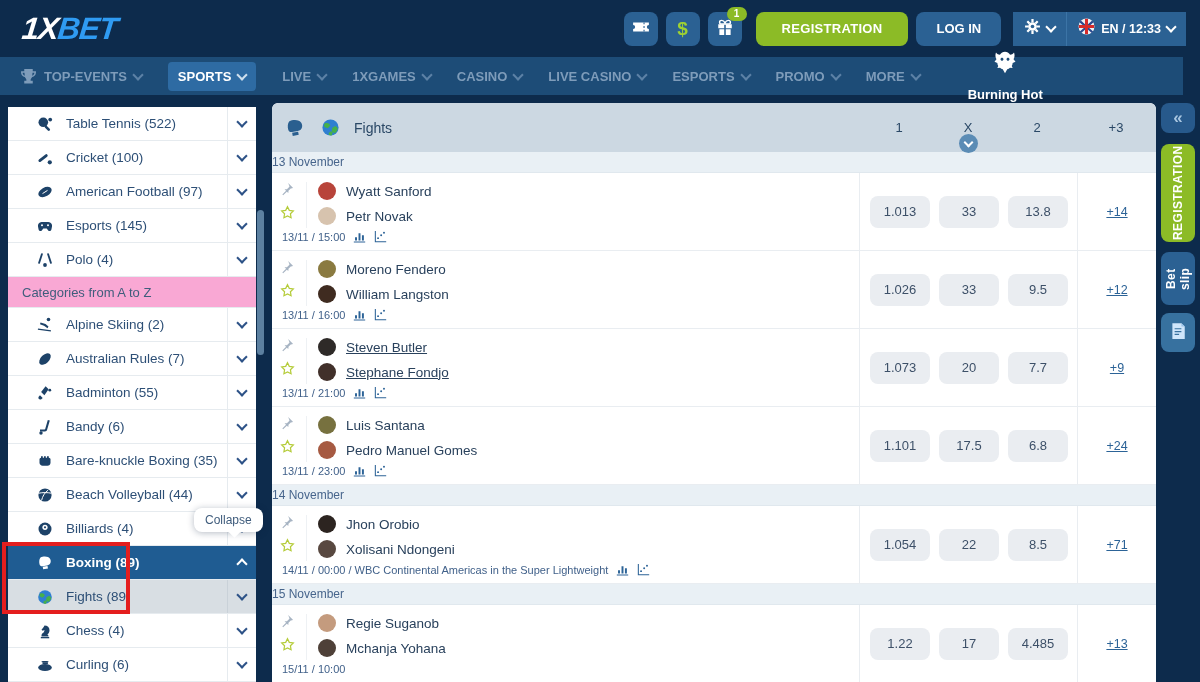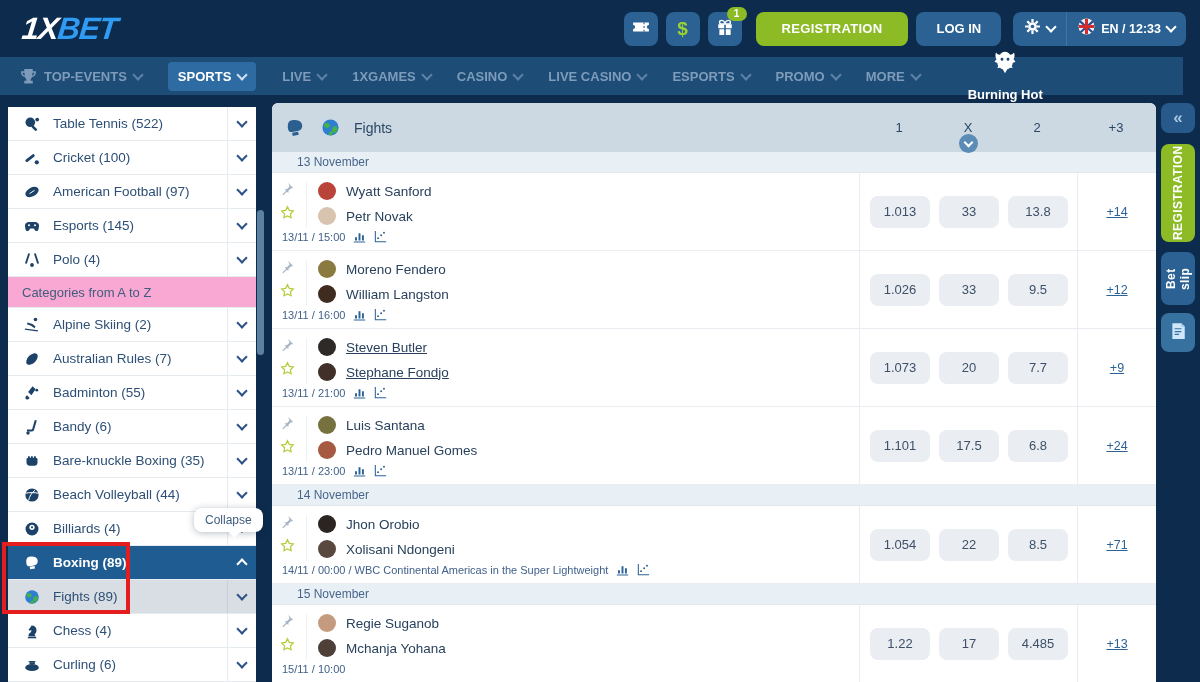--- a/index.html
+++ b/index.html
@@ -9,40 +9,40 @@
   .topbar{position:absolute;top:0;left:0;right:0;height:57px;display:flex;align-items:center;justify-content:space-between;padding:0 14px 0 22px;box-sizing:border-box;}
   .logo{font-size:31px;font-weight:800;font-style:italic;letter-spacing:-1px;transform:skewX(-6deg);cursor:pointer;}
   .logo .lg1{color:#ffffff;} .logo .lg2{color:#2f9bf2;}
   .top-actions{display:flex;align-items:center;gap:8px;}
   .sqbtn{position:relative;width:34px;height:34px;border-radius:8px;background:#2b6193;border:none;display:flex;align-items:center;justify-content:center;color:#fff;cursor:pointer;}
   .sqbtn svg{width:18px;height:18px;}
   .dollar{color:#9ed133;font-weight:bold;font-size:19px;}
   .badge{position:absolute;top:-5px;right:-5px;min-width:14px;height:14px;border-radius:8px;background:#8cbb26;color:#fff;font-size:10px;font-weight:bold;display:flex;align-items:center;justify-content:center;padding:0 3px;}
   .btn-reg{height:34px;padding:0 26px;border:none;border-radius:8px;background:#8cbb26;color:#fff;font-weight:bold;font-size:13px;letter-spacing:.3px;cursor:pointer;margin-left:6px;}
   .btn-login{height:34px;padding:0 20px;border:none;border-radius:8px;background:#2b6193;color:#fff;font-weight:bold;font-size:13px;cursor:pointer;}
-  .cluster{height:34px;border-radius:8px;background:#2b6193;display:flex;align-items:center;color:#fff;margin-left:4px;}
+  .cluster{height:34px;border-radius:0;background:#2b6193;display:flex;align-items:center;color:#fff;margin-left:4px;}
   .cluster .seg{display:flex;align-items:center;gap:6px;padding:0 11px;cursor:pointer;height:100%;}
   .cluster .seg + .seg{border-left:1px solid #3c74a6;}
   .cluster svg{width:17px;height:17px;}
   .lang-label{font-size:12.5px;font-weight:bold;white-space:nowrap;}
   .chev{width:6px;height:6px;border-right:2px solid currentColor;border-bottom:2px solid currentColor;transform:rotate(45deg);display:inline-block;margin-top:-3px;}
   .chev.up{transform:rotate(-135deg);margin-top:3px;}
   
   .navbar{position:absolute;top:57px;left:0;right:17px;height:38px;background:#1d4c77;display:flex;align-items:center;padding:0 20px;box-sizing:border-box;}
   .nav-items{display:flex;align-items:center;gap:26px;}
   .nav-item{display:flex;align-items:center;gap:7px;color:#7e9cba;font-size:13px;font-weight:bold;cursor:pointer;white-space:nowrap;}
   .nav-item .chev{color:#5d82a6;}
   .nav-item.active{background:#2e6ba3;color:#ffffff;border-radius:4px;padding:7px 10px;}
   .nav-item.active .chev{color:#cfe0ee;}
   .nav-ico svg{width:17px;height:17px;display:block;}
   .nav-promo{display:flex;align-items:center;gap:10px;color:#fff;font-weight:bold;font-size:13px;margin-left:48px;cursor:pointer;flex-direction:column;}
   .nav-promo svg{width:24px;height:24px;}
   
   .sidebar{position:absolute;top:107px;left:8px;width:248px;bottom:0;background:#fff;overflow:hidden;}
-  .s-row{position:relative;height:34px;display:flex;align-items:center;padding-left:15px;border-bottom:1px solid #e6ebef;box-sizing:border-box;cursor:pointer;background:#fff;}
+  .s-row{position:relative;height:34px;display:flex;align-items:center;padding-left:28px;border-bottom:1px solid #e6ebef;box-sizing:border-box;cursor:pointer;background:#fff;}
   .s-ico{width:18px;display:flex;justify-content:center;color:#1d4268;}
   .s-ico svg{width:16px;height:16px;}
   .s-label{margin-left:12px;font-size:13.5px;color:#2d4f76;}
   .s-chev{position:absolute;right:0;top:0;bottom:0;width:28px;border-left:1px solid #e6ebef;display:flex;align-items:center;justify-content:center;color:#2d5287;}
   .s-row.active{background:#1f5c92;text-align:right;}
   .s-row.active .s-label{color:#fff;font-weight:bold;}
   .s-row.active .s-ico{color:#fff;}
   .s-row.active .s-chev{color:#fff;border-left-color:#1f5c92;}
   .s-row.subsel{background:#d8dee3;}
   .s-row.subsel .s-chev{border-left-color:#c9d1d8;}
@@ -52,21 +52,21 @@
   .main{position:absolute;left:272px;top:103px;width:884px;bottom:0;background:#fff;overflow:hidden;border-radius:6px 6px 0 0;}
   .fights-bar{position:relative;height:49px;background:#ccd8e2;display:flex;align-items:center;padding-left:13px;border-radius:6px 6px 0 0;}
   .fights-bar .t-ico{color:#2a5f8f;display:flex;}
   .fights-bar .t-ico svg{width:20px;height:20px;}
   .fights-bar .globe-wrap{margin-left:16px;display:flex;}
   .fights-bar .globe-wrap svg{width:19px;height:19px;}
   .fights-title{margin-left:14px;font-size:14px;color:#2a4866;}
   .colh{position:absolute;top:0;height:49px;display:flex;align-items:center;justify-content:center;font-size:13px;color:#2a4866;cursor:pointer;}
   .sort-badge{position:absolute;width:19px;height:19px;border-radius:50%;background:#5b8cb5;display:flex;align-items:center;justify-content:center;color:#fff;cursor:pointer;}
   .sort-badge .chev{width:5px;height:5px;margin-top:-2px;}
-  .date-row{height:21px;background:#e9f0f5;color:#47658c;font-size:12px;display:flex;align-items:center;padding-left:25px;border-bottom:1px solid #e0e8ee;box-sizing:border-box;}
+  .date-row{height:21px;background:#e9f0f5;color:#47658c;font-size:12px;display:flex;align-items:center;padding-left:0;border-bottom:1px solid #e0e8ee;box-sizing:border-box;}
   .fight-row{position:relative;height:78px;border-bottom:1px solid #e9edf1;box-sizing:border-box;background:#fff;}
   .controls{position:absolute;left:8px;top:9px;height:46px;width:26px;border-right:1px solid #eef1f4;display:flex;flex-direction:column;gap:9px;}
   .pin{color:#a7b4c3;cursor:pointer;display:flex;} .pin svg{width:14px;height:14px;}
   .star{cursor:pointer;display:flex;} .star svg{width:15px;height:15px;}
   .players{position:absolute;left:46px;top:7px;display:flex;flex-direction:column;gap:3px;}
   .pline{display:flex;align-items:center;gap:10px;height:22px;}
   .avatar{width:18px;height:18px;border-radius:50%;flex:none;}
   .pname{font-size:13.5px;color:#29415c;cursor:pointer;}
   .pname.linked{text-decoration:underline;}
   .meta{position:absolute;left:10px;bottom:7px;display:flex;align-items:center;gap:8px;font-size:11px;color:#41618a;}

